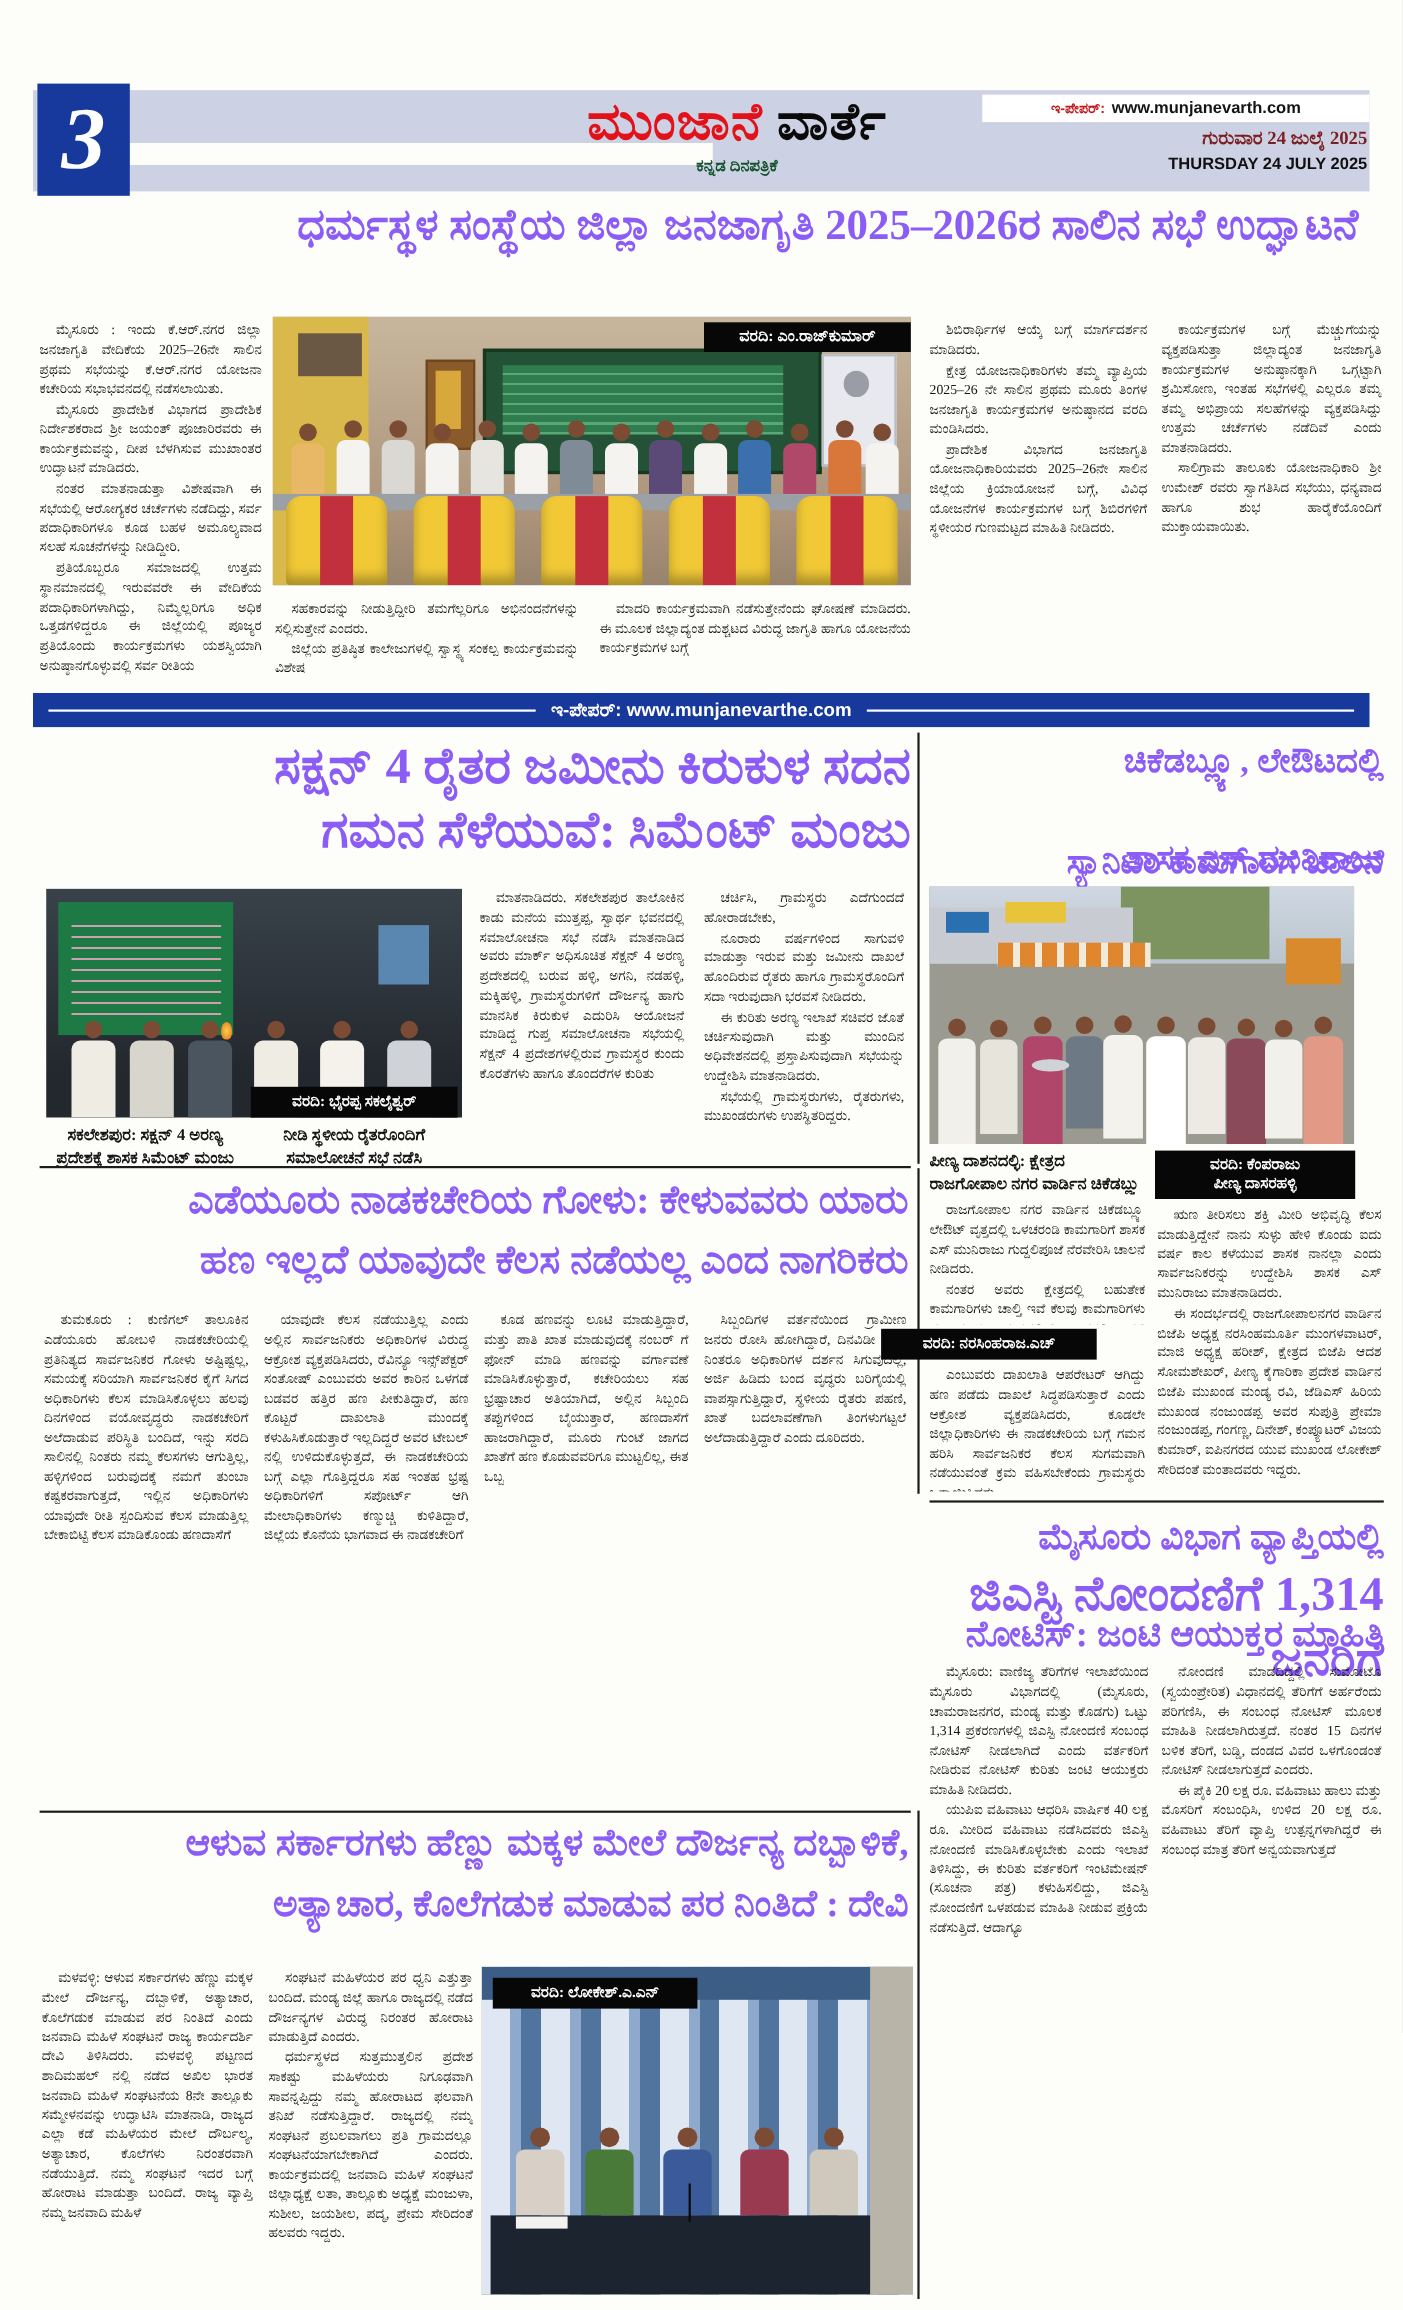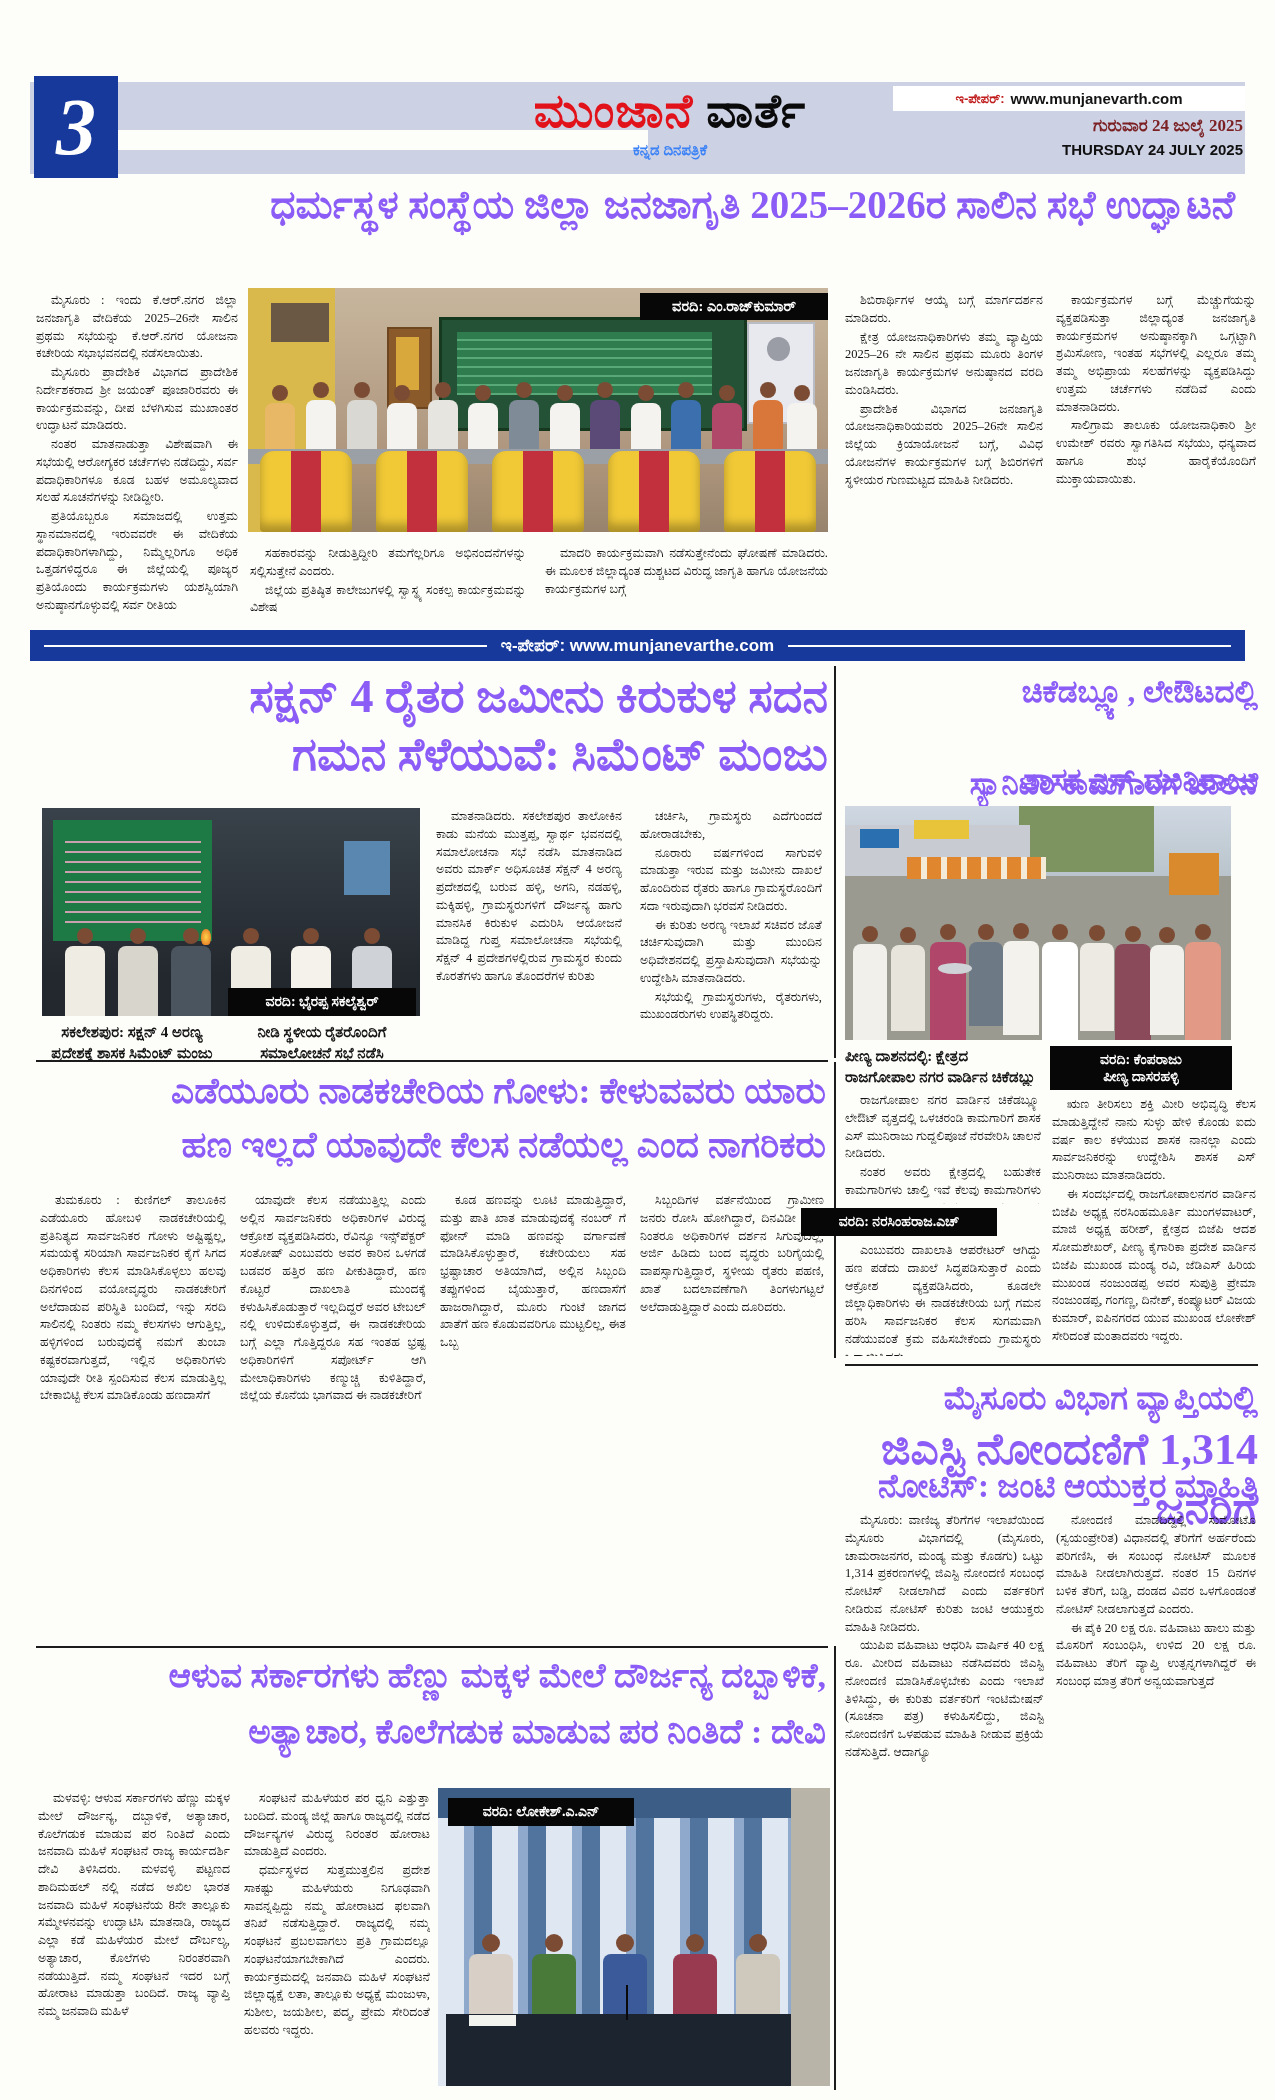--- a/index.html
+++ b/index.html
@@ -9,21 +9,21 @@
   .band{position:absolute;left:30px;top:82px;width:1215px;height:92px;background:#cdd1e4;}
   .white-strip{position:absolute;left:118px;top:130px;width:530px;height:20px;background:#fdfdfa;}
   .pageno{position:absolute;left:34px;top:76px;width:84px;height:102px;background:#16399b;
           color:#fff;display:flex;align-items:center;justify-content:center;
           font:italic 700 80px "Liberation Serif",serif;}
   .masthead{position:absolute;left:450px;top:88px;width:440px;text-align:center;
             font-weight:700;font-size:47px;line-height:1;letter-spacing:1px;}
   .masthead .red{color:#e2121b;}
   .masthead .blk{color:#0a0a0a;}
   .tagline{position:absolute;left:450px;top:142px;width:440px;text-align:center;
-           font-weight:700;font-size:15px;color:#3b82f6;}
+           font-weight:700;font-size:15px;color:#14532d;}
   .epaper-box{position:absolute;left:893px;top:86px;width:352px;height:25px;background:#fff;
               display:flex;align-items:center;justify-content:center;gap:6px;
               font-family:"Liberation Sans",sans-serif;font-weight:700;font-size:15px;}
   .epaper-box .lbl{color:#c01a1a;font-size:13px;}
   .date-kn{position:absolute;right:32px;top:116px;width:400px;text-align:right;
            font-weight:700;font-size:17px;color:#7a1f22;}
   .date-en{position:absolute;right:32px;top:141px;width:400px;text-align:right;
            font-family:"Liberation Sans",sans-serif;font-weight:700;font-size:15px;color:#101010;}
   
   .headline{position:absolute;font-weight:700;color:#8b5cf6;text-align:right;line-height:1.08;}

